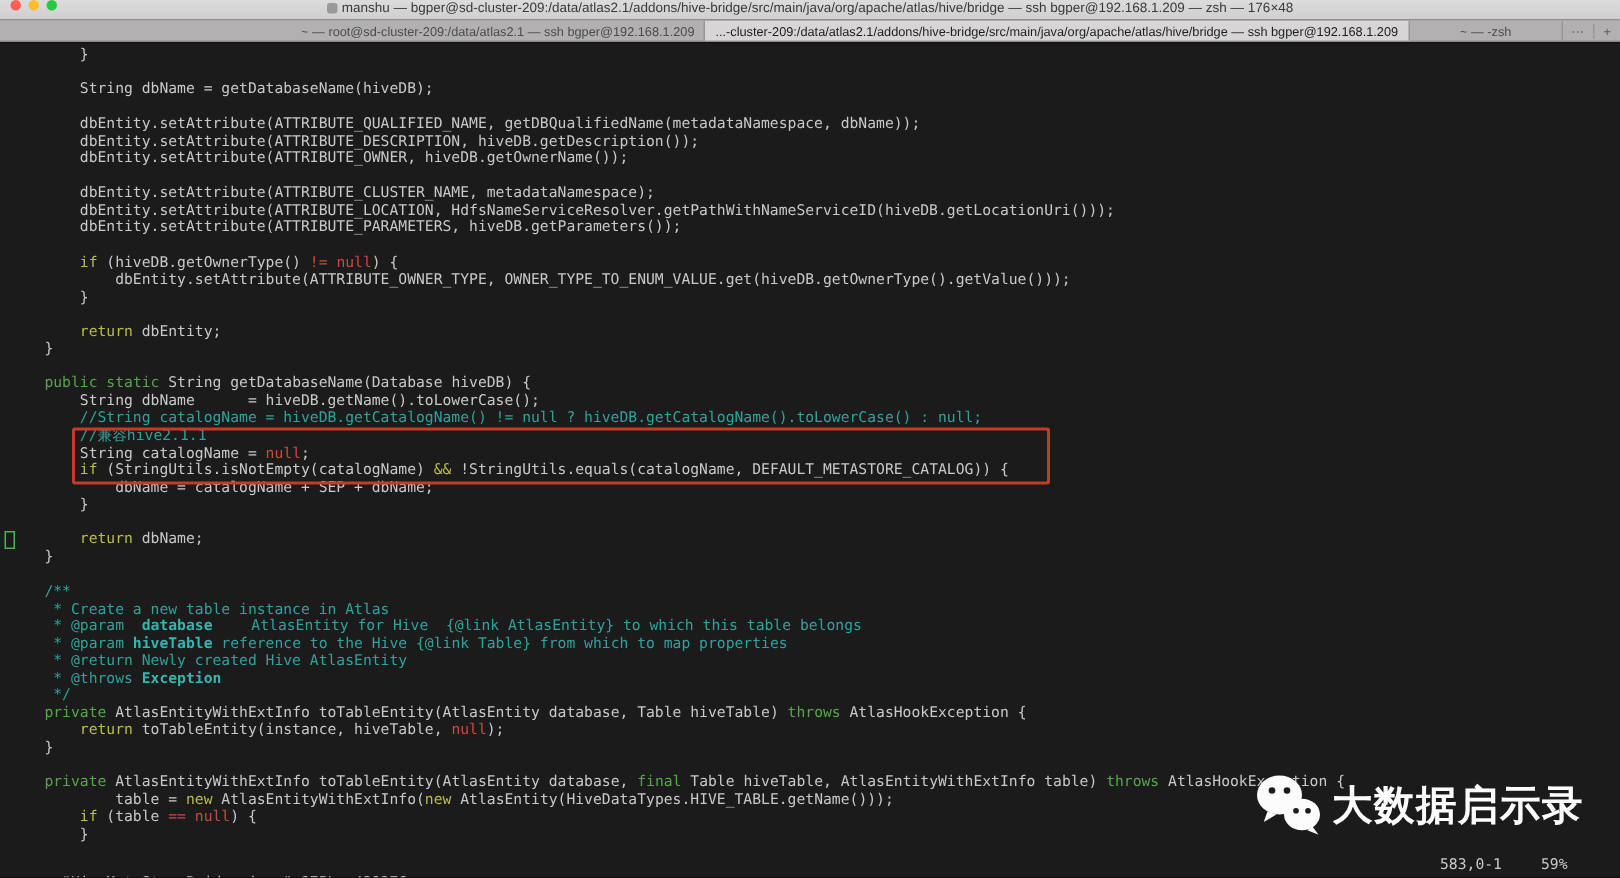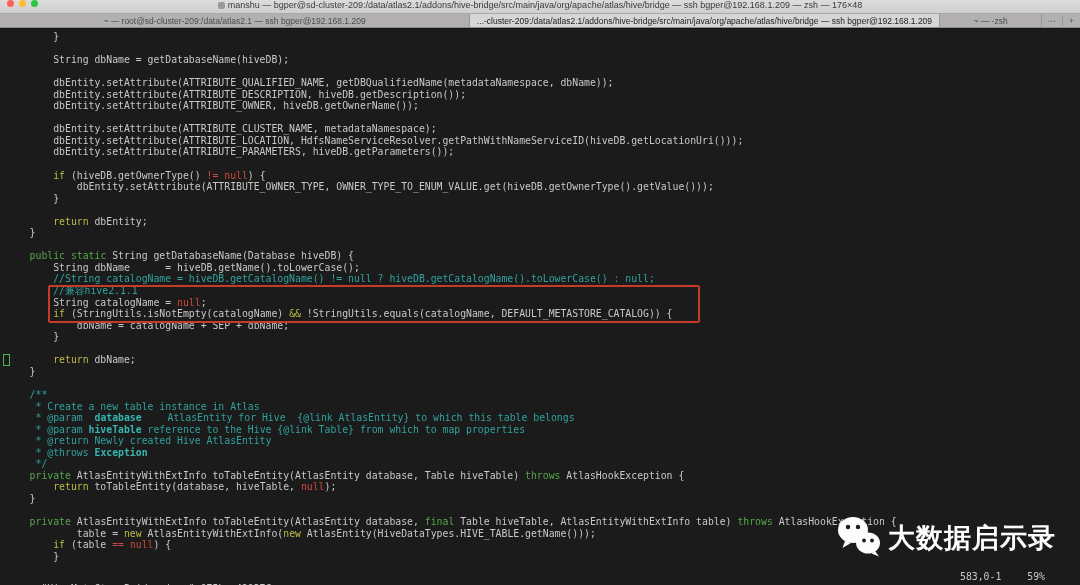--- a/index.html
+++ b/index.html
@@ -18,21 +18,21 @@
   .win-icon { display:inline-block; width:7px; height:7px; background:#9a9a9a;
               border-radius:2px; margin-right:3px; vertical-align:-1px; }
 
   
   .tabbar { height:14px; background:#b2b0b1; display:flex; align-items:stretch;
             border-bottom:1px solid #8d8d8d; font-size:8.5px; color:#4c4c4c; }
   .tab { display:flex; align-items:center; justify-content:center;
          border-right:1px solid #979797; white-space:nowrap; overflow:hidden;
          text-overflow:ellipsis; padding:0 6px; }
   .tab .lbl { overflow:hidden; text-overflow:ellipsis; white-space:nowrap; }
-  .tab1 { width:470px; }
+  .tab1 { width:470px;justify-content:flex-end; }
   .tab2 { width:470px; background:#d7d5d6; color:#1d1d1d; }
   .tab3 { width:102px; }
   .tabctrl { flex:1; display:flex; align-items:center; justify-content:flex-end;
              gap:6px; padding-right:6px; color:#5d5d5d; }
   .tabctrl .divider { width:1px; height:10px; background:#979797; }
 
   
   .terminal { position:absolute; top:29px; left:0; right:0; bottom:0;
               background:var(--term-bg); font-family:"DejaVu Sans Mono", monospace;
               font-size:9.8px; line-height:11.55px; color:var(--tok-d);
@@ -121,21 +121,21 @@
         <div class="code-line"><span style="color: rgb(200, 200, 200);">    }</span></div>
         <div class="code-line"> </div>
         <div class="code-line"><span style="color: rgb(200, 200, 200);">    </span><span style="color: rgb(47, 162, 157);">/**</span></div>
         <div class="code-line"><span style="color: rgb(47, 162, 157);">     * Create a new table instance in Atlas</span></div>
         <div class="code-line"><span style="color: rgb(47, 162, 157);">     * @param  </span><span style="color: rgb(53, 181, 176); font-weight: bold;">database</span><span style="color: rgb(47, 162, 157); padding-left: 20px;"> AtlasEntity for Hive  {@link AtlasEntity} to which this table belongs</span></div>
         <div class="code-line"><span style="color: rgb(47, 162, 157);">     * @param </span><span style="color: rgb(53, 181, 176); font-weight: bold;">hiveTable</span><span style="color: rgb(47, 162, 157);"> reference to the Hive {@link Table} from which to map properties</span></div>
         <div class="code-line"><span style="color: rgb(47, 162, 157);">     * @return Newly created Hive AtlasEntity</span></div>
         <div class="code-line"><span style="color: rgb(47, 162, 157);">     * @throws </span><span style="color: rgb(53, 181, 176); font-weight: bold;">Exception</span></div>
         <div class="code-line"><span style="color: rgb(47, 162, 157);">     */</span></div>
         <div class="code-line"><span style="color: rgb(200, 200, 200);">    </span><span style="color: rgb(85, 166, 73);">private</span><span style="color: rgb(200, 200, 200);"> AtlasEntityWithExtInfo toTableEntity(AtlasEntity database, Table hiveTable) </span><span style="color: rgb(85, 166, 73);">throws</span><span style="color: rgb(200, 200, 200);"> AtlasHookException {</span></div>
-        <div class="code-line"><span style="color: rgb(200, 200, 200);">        </span><span style="color: rgb(188, 188, 72);">return</span><span style="color: rgb(200, 200, 200);"> toTableEntity(database, hiveTable, </span><span style="color: rgb(204, 74, 61);">null</span><span style="color: rgb(200, 200, 200);">);</span></div>
+        <div class="code-line"><span style="color: rgb(200, 200, 200);">        </span><span style="color: rgb(188, 188, 72);">return</span><span style="color: rgb(200, 200, 200);"> toTableEntity(instance, hiveTable, </span><span style="color: rgb(204, 74, 61);">null</span><span style="color: rgb(200, 200, 200);">);</span></div>
         <div class="code-line"><span style="color: rgb(200, 200, 200);">    }</span></div>
         <div class="code-line"> </div>
         <div class="code-line"><span style="color: rgb(200, 200, 200);">    </span><span style="color: rgb(85, 166, 73);">private</span><span style="color: rgb(200, 200, 200);"> AtlasEntityWithExtInfo toTableEntity(AtlasEntity database, </span><span style="color: rgb(85, 166, 73);">final</span><span style="color: rgb(200, 200, 200);"> Table hiveTable, AtlasEntityWithExtInfo table) </span><span style="color: rgb(85, 166, 73);">throws</span><span style="color: rgb(200, 200, 200);"> AtlasHookException {</span></div>
         <div class="code-line"><span style="color: rgb(200, 200, 200);">            table = </span><span style="color: rgb(188, 188, 72);">new</span><span style="color: rgb(200, 200, 200);"> AtlasEntityWithExtInfo(</span><span style="color: rgb(188, 188, 72);">new</span><span style="color: rgb(200, 200, 200);"> AtlasEntity(HiveDataTypes.HIVE_TABLE.getName()));</span></div>
         <div class="code-line"><span style="color: rgb(200, 200, 200);">        </span><span style="color: rgb(188, 188, 72);">if</span><span style="color: rgb(200, 200, 200);"> (table </span><span style="color: rgb(204, 74, 61);">==</span><span style="color: rgb(200, 200, 200);"> </span><span style="color: rgb(204, 74, 61);">null</span><span style="color: rgb(200, 200, 200);">) {</span></div>
         <div class="code-line"><span style="color: rgb(200, 200, 200);">        }</span></div>
       </div>
 
     <div class="highlight-box"></div>
     <div class="vim-cursor"></div>

